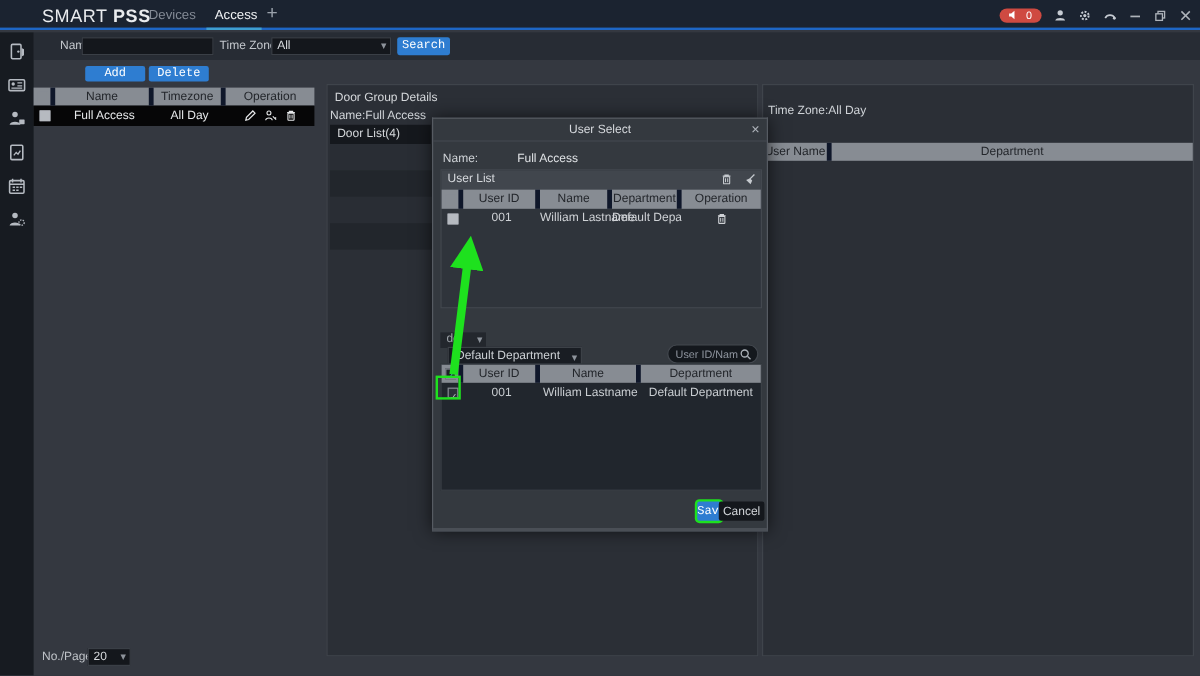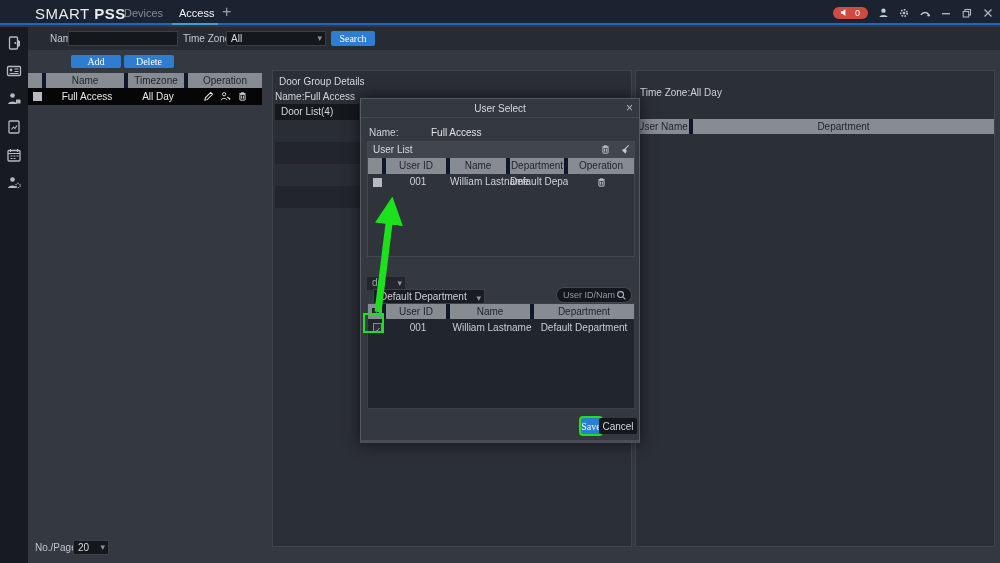--- a/index.html
+++ b/index.html
@@ -19,21 +19,21 @@
   .badge { display:flex; align-items:center; gap:4px; background:#cf4a41; border-radius:7px; height:12px; padding:0 8px 0 6px; color:#fff; font-size:9px; }
   .ticon { width:12px; height:12px; color:#c6cbd2; display:inline-flex; align-items:center; justify-content:center; }
   .clock { position:absolute; right:8px; top:31px; font-size:10px; color:#ced2d7; }
 
   
   .toolbar { position:absolute; left:28px; top:27px; width:972px; height:23px; background:#272c34; }
   .tb-label { position:absolute; top:6px; color:#c3c7cc; }
   .tb-input { position:absolute; left:40px; top:4px; width:110px; height:15px; background:#14171c; border:1px solid #3a3f46; color:#d8dbde; font-size:10px; padding:0 3px; }
   .tb-select { position:absolute; left:198px; top:4px; width:100px; height:15px; background:#14171c; border:1px solid #3a3f46; color:#d8dbde; padding:1px 4px; }
   .caret { position:absolute; right:3px; top:1px; color:#8d939b; font-size:9px; }
-  .btn-blue { background:#2e7dd1; color:#fff; border:none; border-radius:2px; font-size:10px; text-align:center; cursor:pointer; font-family:Liberation Serif, serif; }
+  .btn-blue { background:#2e7dd1; color:#fff; border:none; border-radius:2px; font-size:10px; text-align:center; cursor:pointer; font-family:Liberation Mono, monospace; }
   .tb-search { position:absolute; left:303px; top:4px; width:44px; height:15px; }
 
   
   .sidebar { position:absolute; left:0; top:27px; width:28px; height:536px; background:#171b21; }
   .side-ic { position:absolute; left:6px; width:16px; height:16px; color:#b5bac1; }
 
   
   .left-panel { position:absolute; left:28px; top:50px; width:234px; height:505px; }
   .lp-btn { position:absolute; top:5px; width:50px; height:13px;margin-left:36px; }
   .table-head { display:flex; background:#878c93; color:#23262b; }

